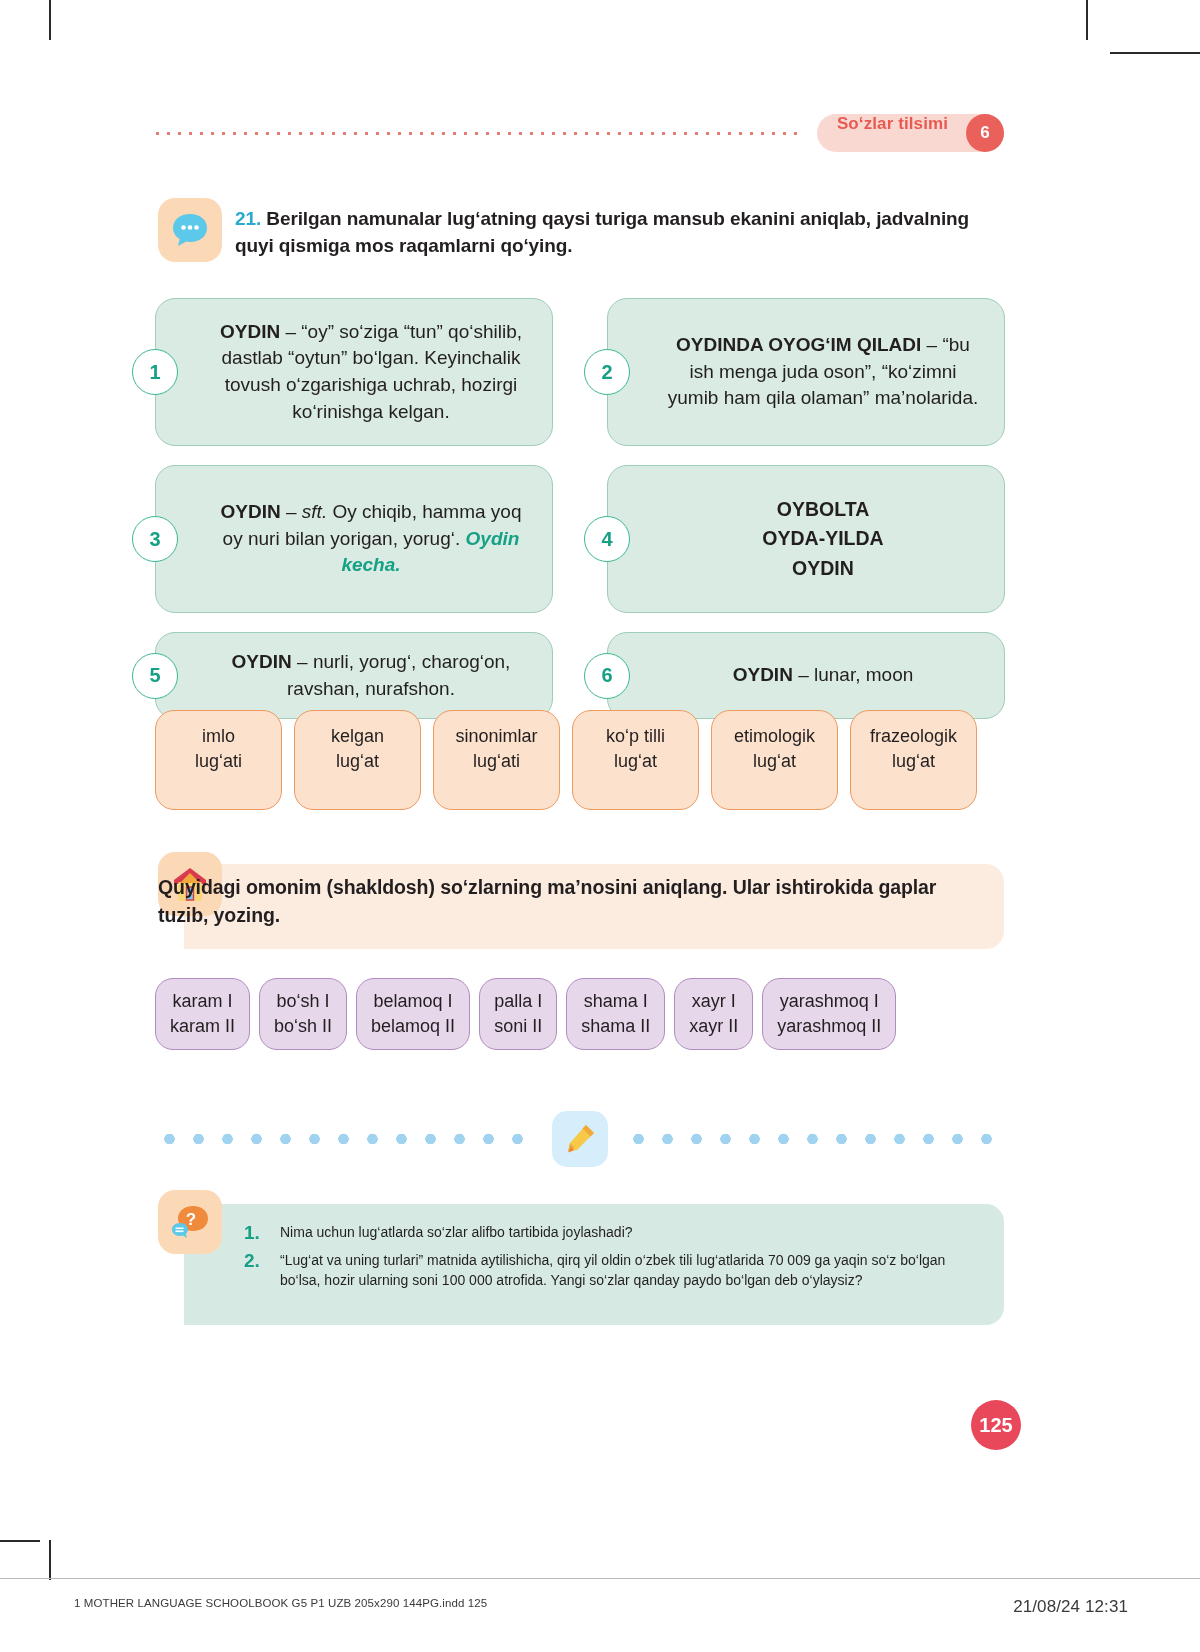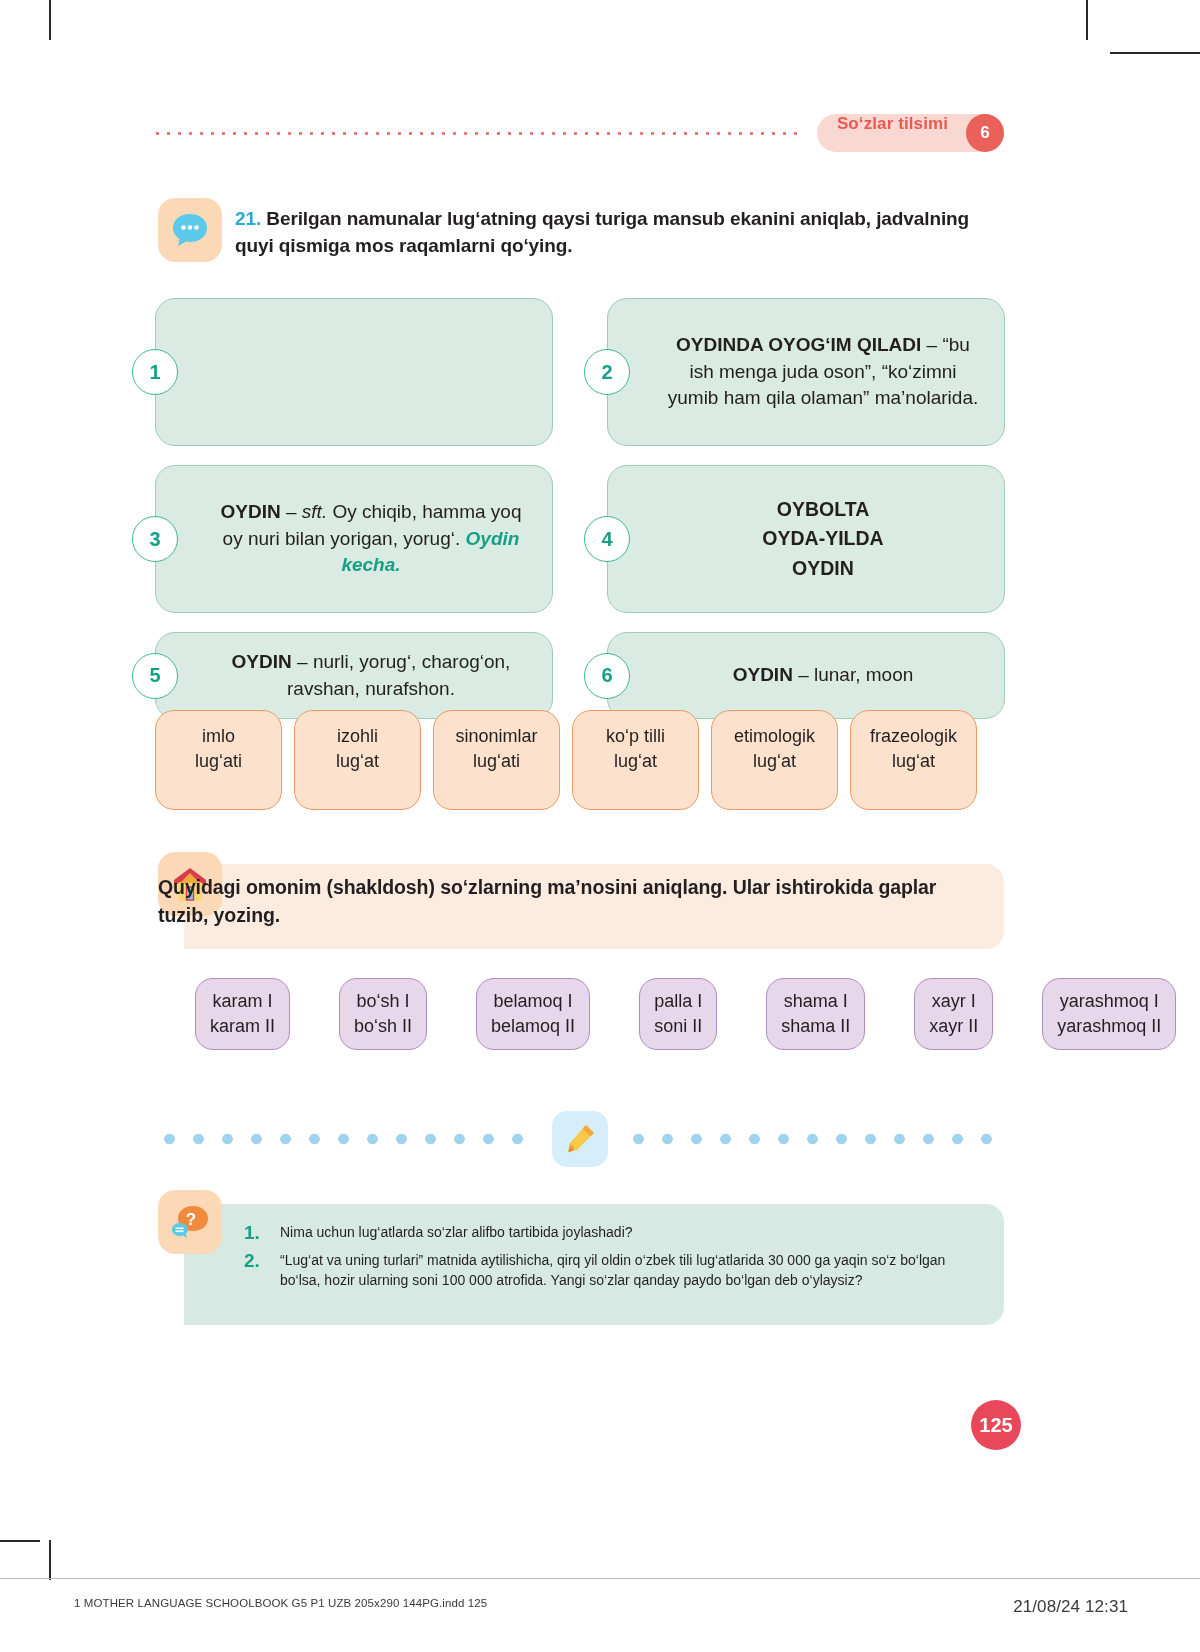--- a/index.html
+++ b/index.html
@@ -197,21 +197,21 @@
     background: #e6d7ea;
     border: 1.5px solid #b08cc0;
     border-radius: 18px;
     height: 72px;
     padding: 11px 14px;
     text-align: center;
     font-size: 18px;
     line-height: 1.37;
     color: #231f20;
     white-space: nowrap;
-    display: flex; flex-direction: column; justify-content: center; margin-left: 40px;
+    display: flex; flex-direction: column; justify-content: center;
   }
 
   
   .divider {
     position: absolute;
     left: 155px; top: 1110px;
     width: 850px; height: 58px;
     display: flex; align-items: center;
   }
   .div-dots {
@@ -327,20 +327,21 @@
         <circle cx="26.5" cy="16.5" r="2.3" fill="#ffffff"></circle>
       </svg>
     </div>
     <div class="task-text"><span class="task-num">21.</span><span> Berilgan namunalar lug‘atning qaysi turiga mansub ekanini aniqlab, jadvalning quyi qismiga mos raqamlarni qo‘ying.</span></div>
   </div>
 
   <div class="cards">
     <div class="card-row">
       <div class="card">
         <span class="badge">1</span>
+        <div class="card-text"><b>OYDIN</b><span> – “oy” so‘ziga “tun” qo‘shilib, dastlab “oytun” bo‘lgan. Keyinchalik tovush o‘zgarishiga uchrab, hozirgi ko‘rinishga kelgan.</span></div>
       </div>
       <div class="card">
         <span class="badge">2</span>
         <div class="card-text"><b>OYDINDA OYOG‘IM QILADI</b><span> – “bu ish menga juda oson”, “ko‘zimni yumib ham qila olaman” ma’nolarida.</span></div>
       </div>
     </div>
     <div class="card-row">
       <div class="card">
         <span class="badge">3</span>
         <div class="card-text"><b>OYDIN</b><span> – </span><i>sft.</i><span> Oy chiqib, hamma yoq oy nuri bilan yorigan, yorug‘. </span><span class="ex-green">Oydin kecha.</span></div>
@@ -365,21 +366,21 @@
       </div>
     </div>
   </div>
 
   <div class="options">
       <div class="opt">
         <div>imlo</div>
         <div>lug‘ati</div>
       </div>
       <div class="opt">
-        <div>izohli</div>
+        <div>kelgan</div>
         <div>lug‘at</div>
       </div>
       <div class="opt">
         <div>sinonimlar</div>
         <div>lug‘ati</div>
       </div>
       <div class="opt">
         <div>ko‘p tilli</div>
         <div>lug‘at</div>
       </div>
@@ -463,21 +464,21 @@
         <rect x="6.5" y="28.5" width="8" height="1.6" fill="#ffffff"></rect>
       </svg>
     </div>
     <div class="qlist">
         <div class="qrow">
           <div class="qnum">1.</div>
           <div class="qtext">Nima uchun lug‘atlarda so‘zlar alifbo tartibida joylashadi?</div>
         </div>
         <div class="qrow">
           <div class="qnum">2.</div>
-          <div class="qtext">“Lug‘at va uning turlari” matnida aytilishicha, qirq yil oldin o‘zbek tili lug‘atlarida 30 000 ga yaqin so‘z bo‘lgan bo‘lsa, hozir ularning soni 100 000 atrofida. Yangi so‘zlar qanday paydo bo‘lgan deb o‘ylaysiz?</div>
+          <div class="qtext">“Lug‘at va uning turlari” matnida aytilishicha, qirq yil oldin o‘zbek tili lug‘atlarida 70 009 ga yaqin so‘z bo‘lgan bo‘lsa, hozir ularning soni 100 000 atrofida. Yangi so‘zlar qanday paydo bo‘lgan deb o‘ylaysiz?</div>
         </div>
       </div>
   </div>
 
   <div class="pagenum">125</div>
 
   <div class="footer-rule"></div>
   <div class="footer-left">1 MOTHER LANGUAGE SCHOOLBOOK G5 P1 UZB 205x290 144PG.indd   125</div>
   <div class="footer-right">21/08/24   12:31</div>
 

